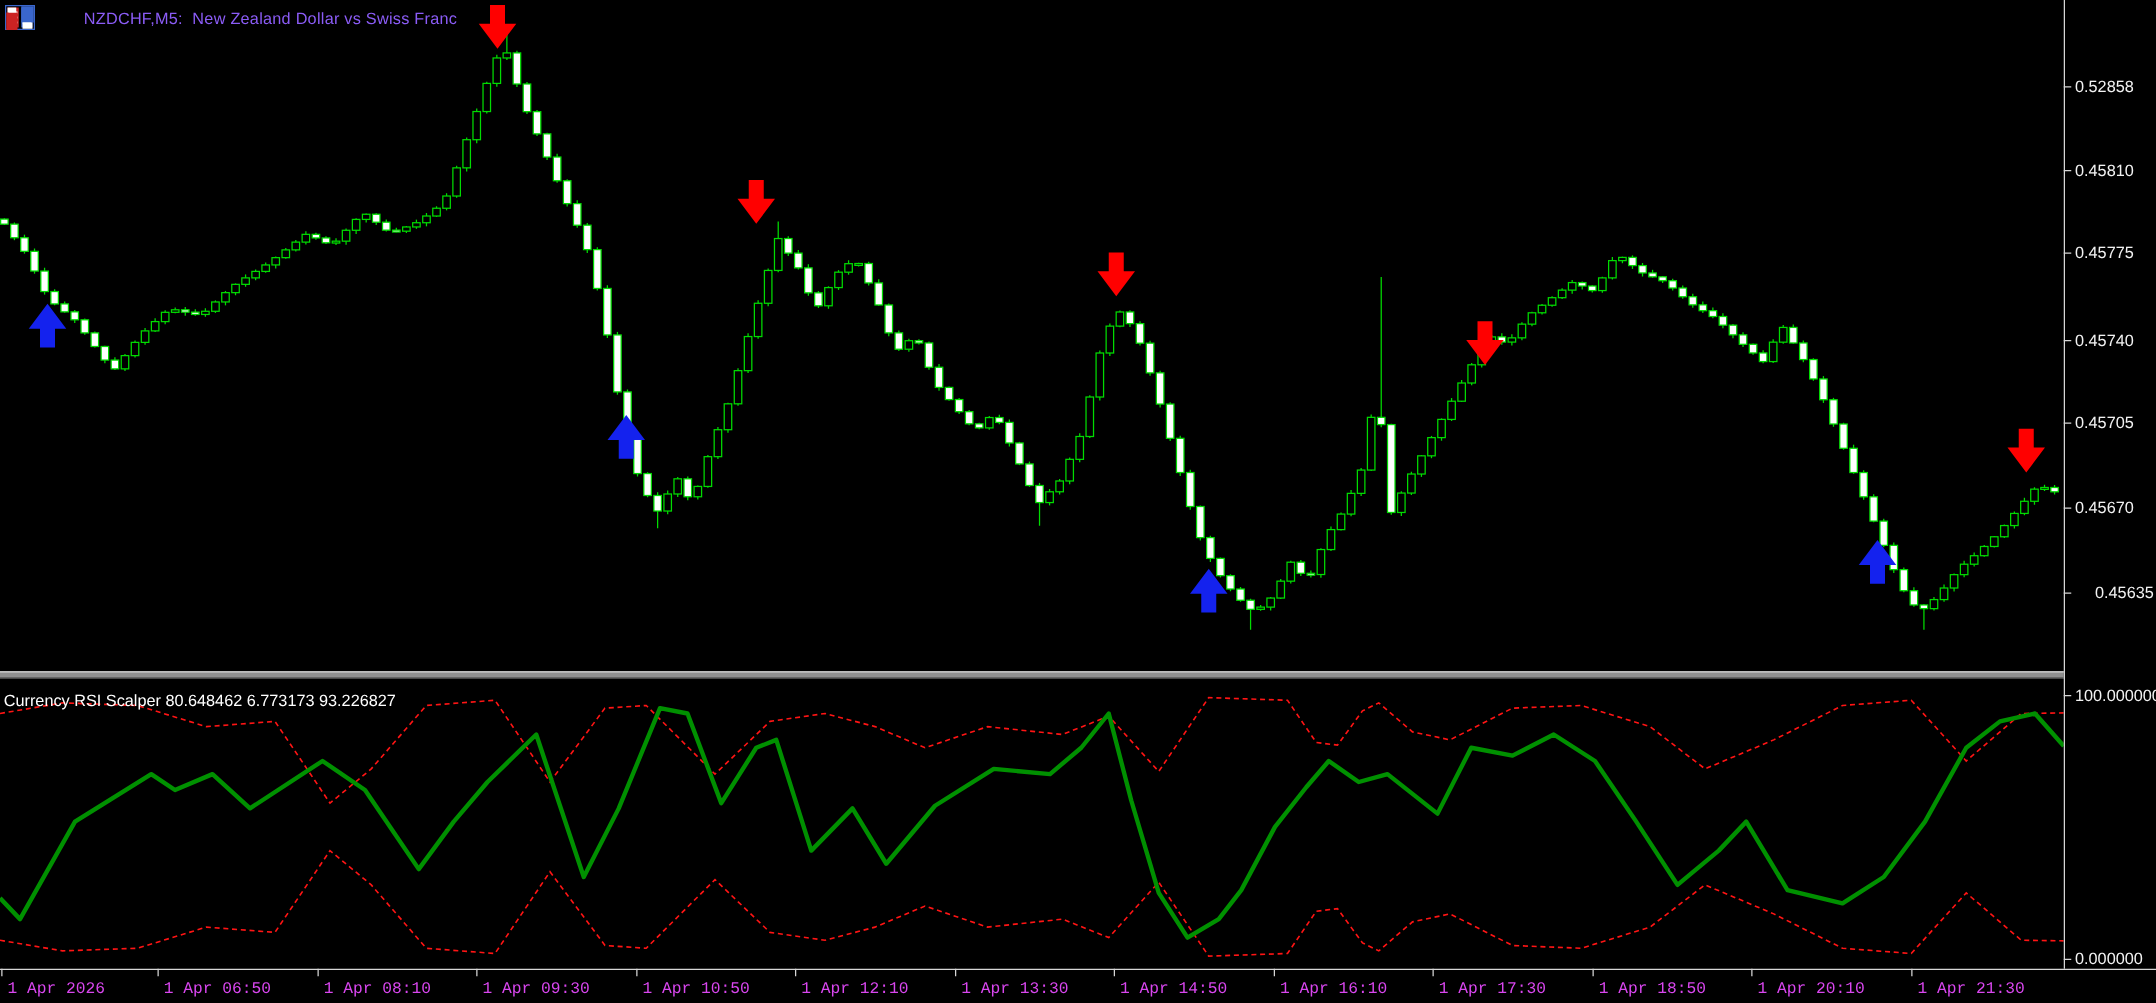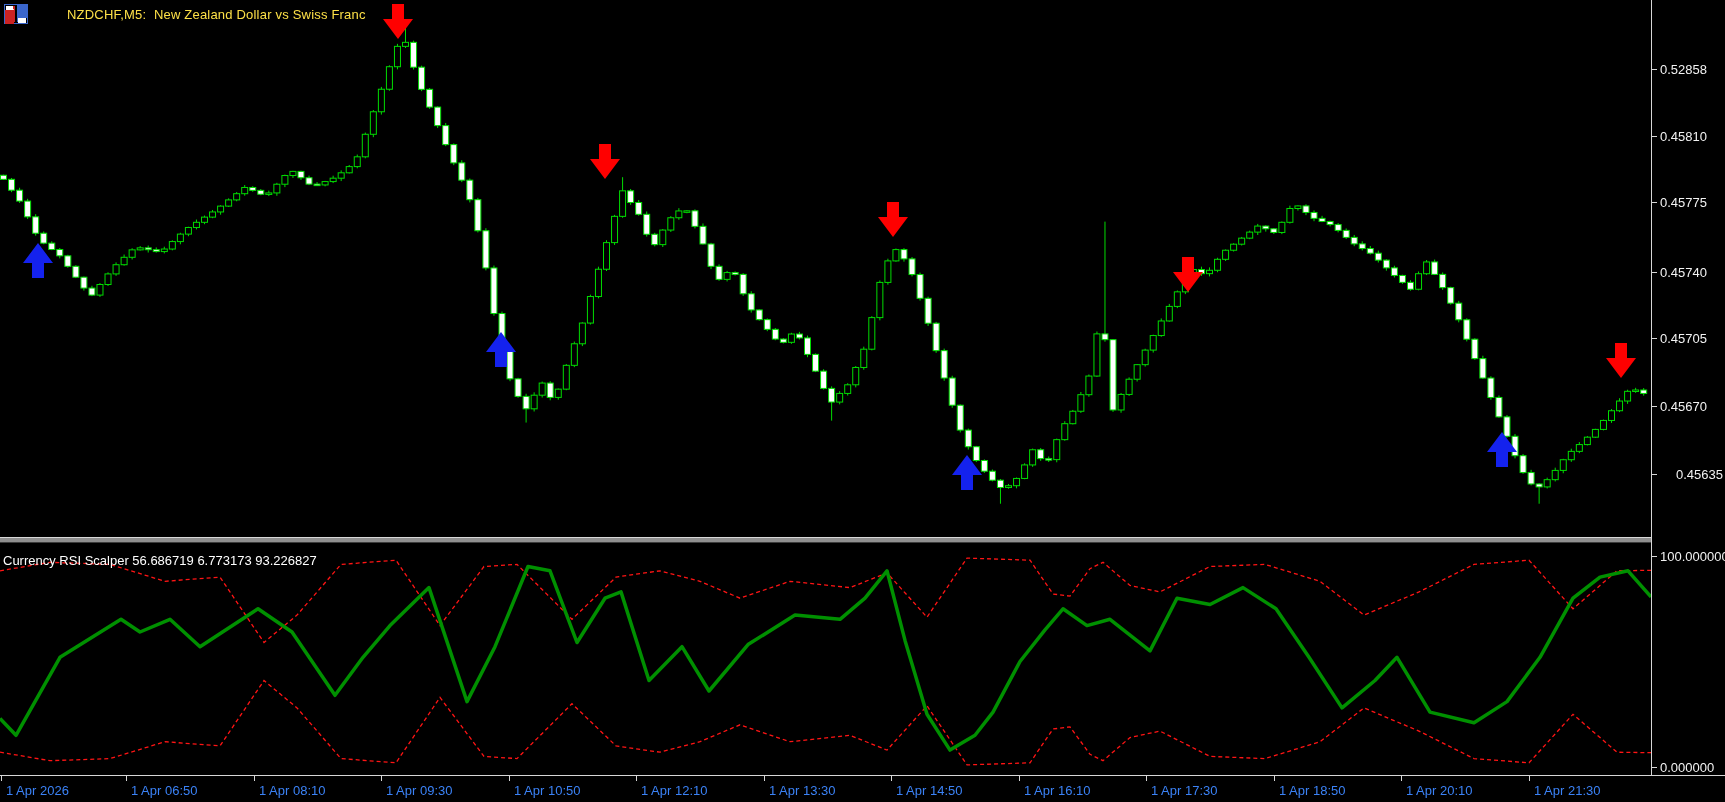--- a/index.html
+++ b/index.html
@@ -1,26 +1,26 @@
 <!DOCTYPE html>
 <html><head>
 <meta charset="utf-8">
 <style>
   html,body{margin:0;padding:0;background:#000;width:1725px;height:802px;overflow:hidden;}
   #stage{position:absolute;left:0;top:0;width:1725px;height:802px;background:#000;
          font-family:"Liberation Sans",sans-serif;}
-  .ttl{position:absolute;left:67px;top:7px;color:#fde047;font-size:13px;letter-spacing:.2px;white-space:pre;}
+  .ttl{position:absolute;left:67px;top:7px;color:#8b5cf6;font-size:13px;letter-spacing:.2px;white-space:pre;}
   .icons{position:absolute;left:4px;top:4px;display:flex;gap:9px;}
   .sep{position:absolute;left:0;top:537px;width:1651px;height:6px;background:#8f8f8f;
        border-top:1px solid #d8d8d8;border-bottom:1px solid #3c3c3c;box-sizing:border-box;}
   .vaxis{position:absolute;left:1651px;top:0;width:1px;height:775px;background:#d6d6d6;}
   .haxis{position:absolute;left:0;top:775px;width:1725px;height:1px;background:#d6d6d6;}
   .plabel,.ilabel{position:absolute;left:1660px;color:#f2f2f2;font-size:13px;transform:translateY(-50%);}
   .ptick{position:absolute;left:1651px;width:6px;height:1px;background:#d6d6d6;}
-  .tlabel{position:absolute;top:783px;color:#3b82f6;font-size:13px;white-space:nowrap;}
+  .tlabel{position:absolute;top:783px;color:#d946ef;font-size:13px;white-space:nowrap;font-family:Liberation Mono, monospace;}
   .ttick{position:absolute;top:775px;width:1px;height:6px;background:#d6d6d6;}
   .indlbl{position:absolute;left:3px;top:553px;color:#fff;font-size:13px;white-space:pre;}
   svg{position:absolute;display:block;}
 </style>
 </head>
 <body>
 
 <div id="stage">
 
   <svg id="mainChart" width="1651" height="538" style="left:0;top:0">
@@ -520,18 +520,18 @@
       <div class="ttick" style="left: 1146px;"></div>
       <div class="tlabel" style="left: 1151px;">1 Apr 17:30</div>
       <div class="ttick" style="left: 1274px;"></div>
       <div class="tlabel" style="left: 1279px;">1 Apr 18:50</div>
       <div class="ttick" style="left: 1401px;"></div>
       <div class="tlabel" style="left: 1406px;">1 Apr 20:10</div>
       <div class="ttick" style="left: 1529px;"></div>
       <div class="tlabel" style="left: 1534px;">1 Apr 21:30</div>
     </div>
 
-  <div class="indlbl">Currency RSI Scalper 56.686719 6.773173 93.226827</div>
+  <div class="indlbl">Currency RSI Scalper 80.648462 6.773173 93.226827</div>
   <div class="ilabel" style="top: 556px;">100.000000</div>
   <div class="ilabel" style="top: 767px;">0.000000</div>
 <div class="ptick" style="top: 556px;"></div>
     <div class="ptick" style="top: 767px;"></div>
   </div>
 
 </body></html>

